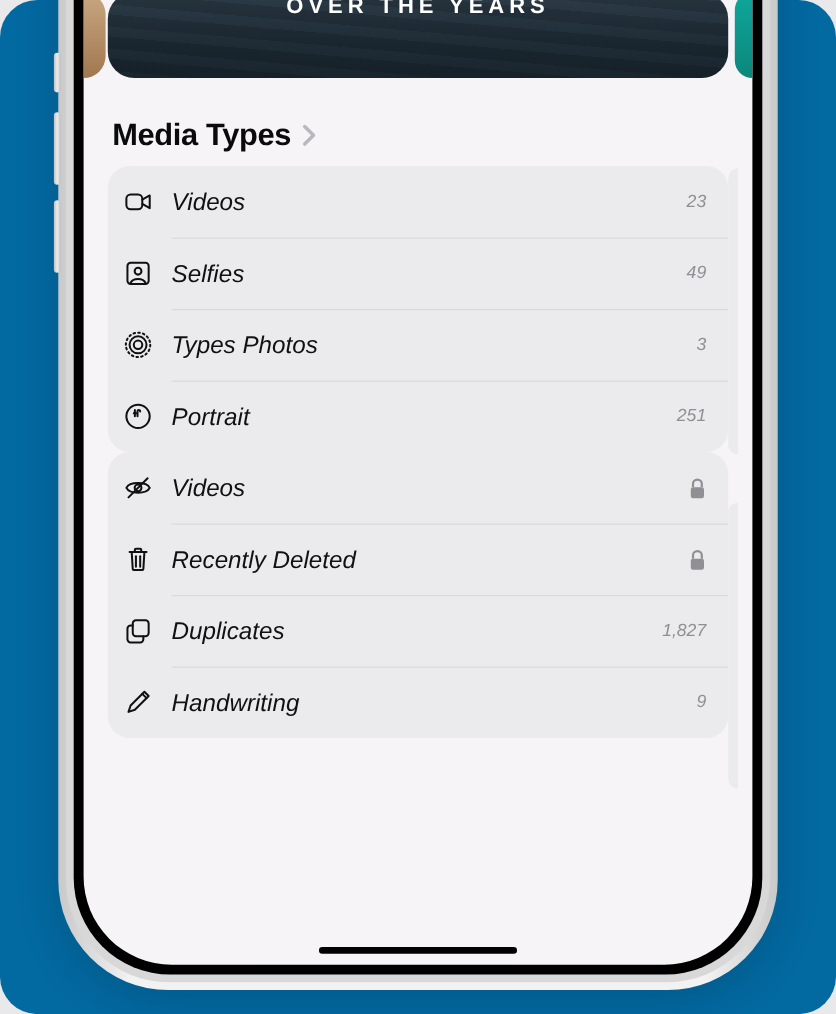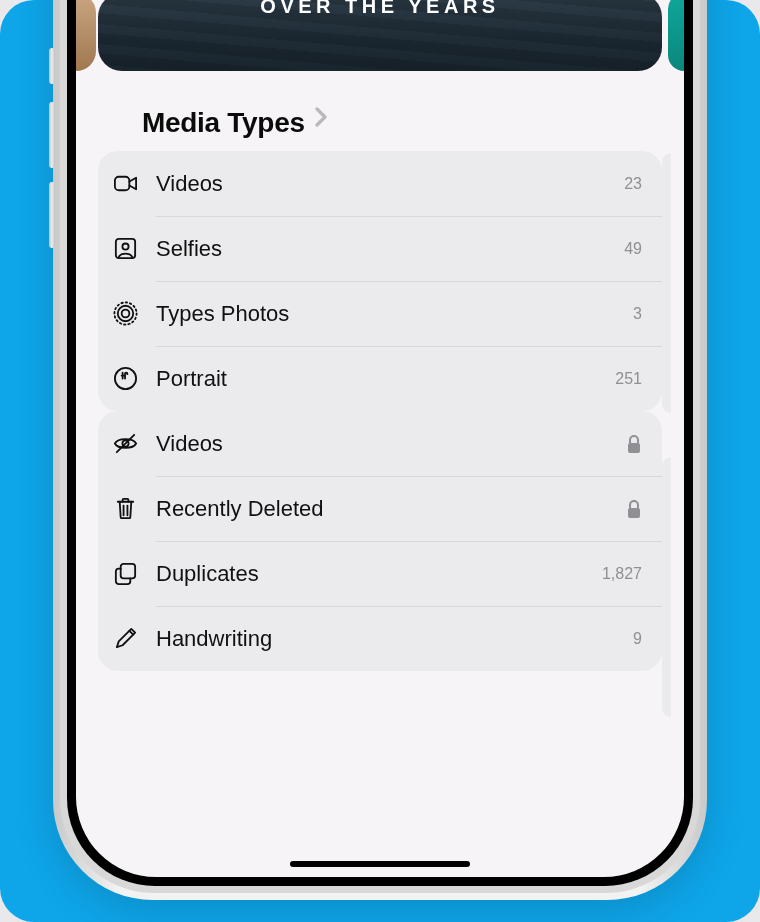--- a/index.html
+++ b/index.html
@@ -1,17 +1,17 @@
 <!DOCTYPE html>
 <html><head>
 <meta charset="utf-8">
 <style>
   * { margin: 0; padding: 0; box-sizing: border-box; }
   html, body { width: 760px; height: 922px; background: #e9e9eb; font-family: -apple-system, BlinkMacSystemFont, "Segoe UI", Helvetica, Arial, sans-serif; }
-  .canvas { position: relative; width: 760px; height: 922px; border-radius: 34px; overflow: hidden; background: #0ea5e9; }
+  .canvas { position: relative; width: 760px; height: 922px; border-radius: 34px; overflow: hidden; background: #0369a1; }
 
   
   .phone {
     position: absolute;
     left: 53px; right: 53px;
     top: -420px; 
     height: 1320px;
     border-radius: 100px;
     background: linear-gradient(90deg, #c9c9c9, #f2f2f2 10%, #f2f2f2 90%, #c9c9c9);
     box-shadow: 0 10px 40px rgba(0,0,0,0.15);
@@ -79,37 +79,37 @@
     background: linear-gradient(180deg,#c9a682,#a07850);
     border-top-right-radius: 24px; border-bottom-right-radius: 24px;
   }
   .hero-right-peek {
     position: absolute; right: -22px; top: 0; width: 16px; height: 78px;
     background: linear-gradient(180deg,#0fa79b,#0b877c);
     border-top-left-radius: 24px; border-bottom-left-radius: 24px;
   }
 
   .section-header {
-    display: flex; gap: 10px;
+    display: flex; align-items: center; gap: 10px;
     padding: 0 4px 12px 4px;
-    margin-left: 40px;
   }
   .section-title {
     font-size: 28px;
     font-weight: 800;
     color: #0b0b0b;
     letter-spacing: -0.3px;
   }
   .chev { width: 12px; height: 20px; }
   .chev path { stroke: #b8b8bd; stroke-width: 3.2; fill: none; stroke-linecap: round; stroke-linejoin: round; }
 
   .card {
     background: #ebeaed;
     border-radius: 20px;
     overflow: hidden;
+    font-style: italic;
   }
 
   .peek-right {
     position: absolute;
     right: -9px;
     width: 9px;
     background: #ebeaed;
     border-top-left-radius: 20px;
     border-bottom-left-radius: 20px;
   }

